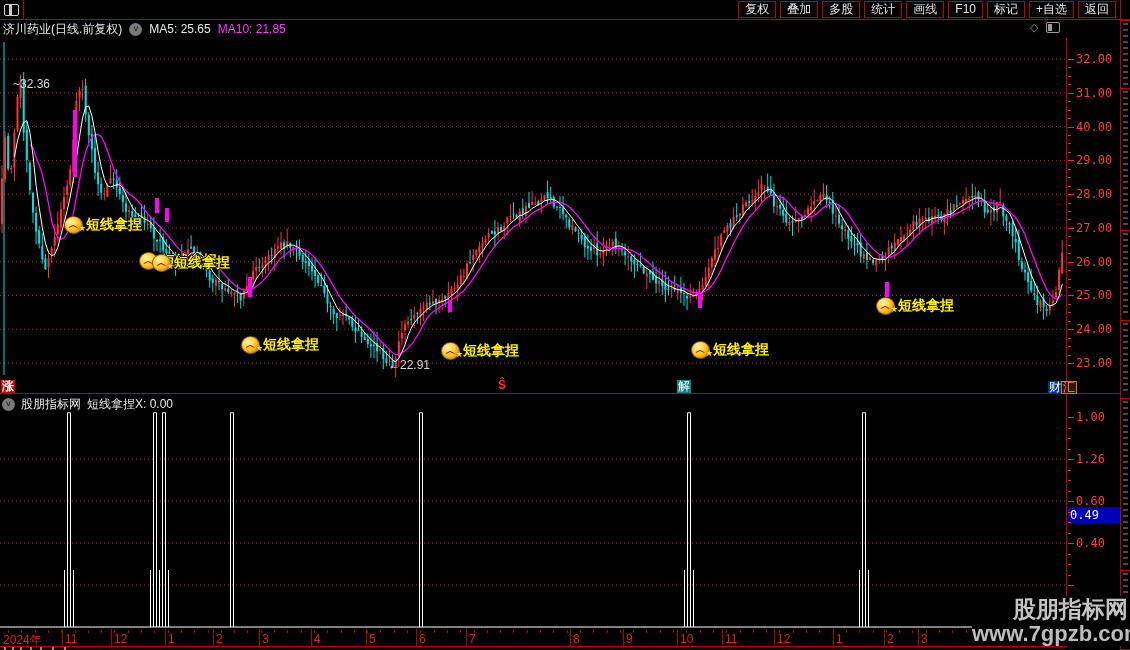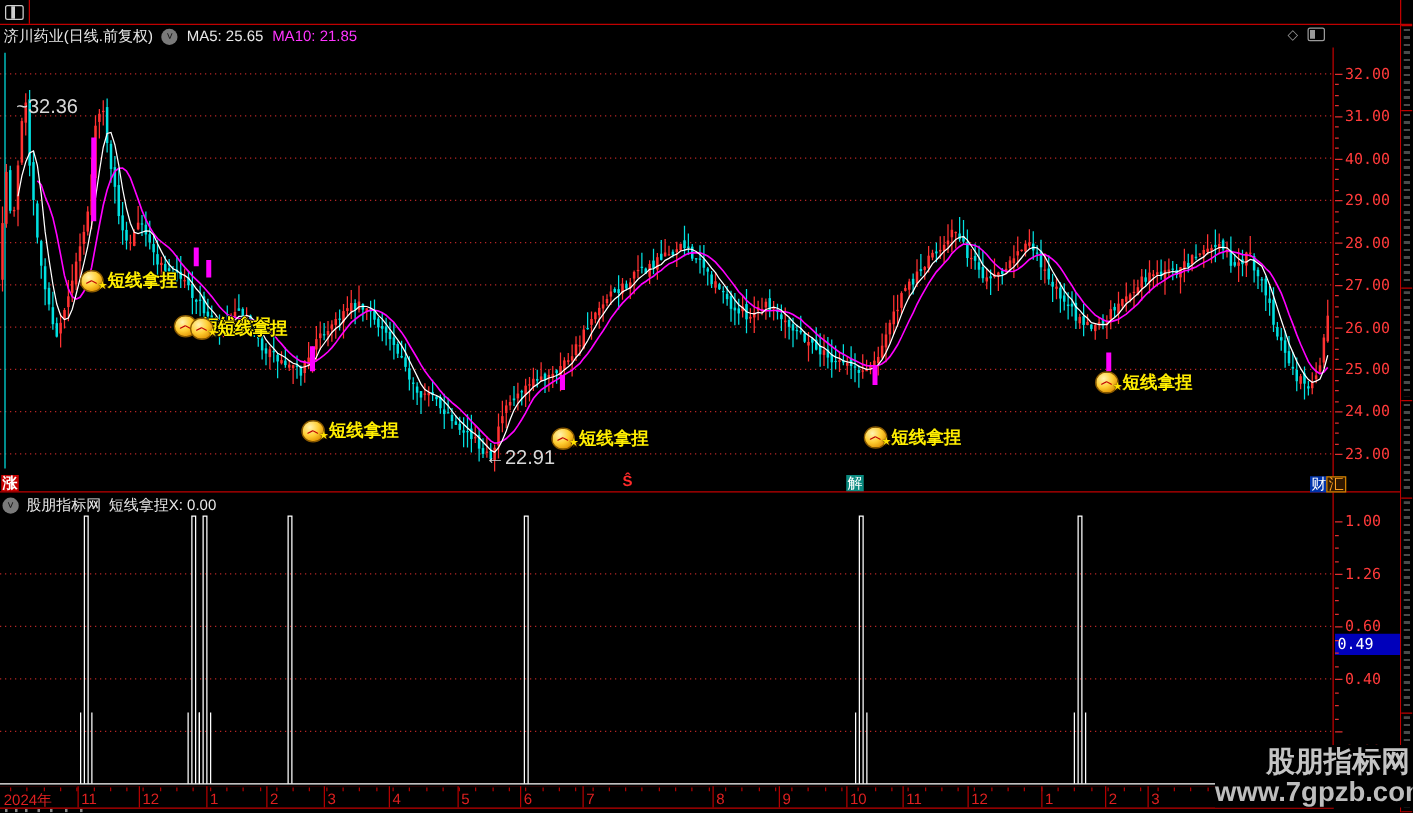--- a/index.html
+++ b/index.html
@@ -49,21 +49,21 @@
   .tl-sep{position:absolute;top:0;width:1px;height:17px;background:#b00000;}
   .tl-tick{position:absolute;top:1px;width:1px;height:3px;background:#b00000;}
   #bottom-strip{position:absolute;left:0;top:647px;width:1130px;height:3px;background:#000;overflow:hidden;}
   .stub{position:absolute;top:0;height:3px;background:#8a8a8a;width:2px;}
   
   #right-strip{position:absolute;left:1121px;top:20px;width:9px;height:630px;background:#000;z-index:8;}
   .strip-seg{position:absolute;left:2px;width:5px;
      background:repeating-linear-gradient(180deg,#4a4a4a 0 2px,#000 2px 6px);}
   .strip-div{position:absolute;left:0;width:9px;height:1px;background:#c00000;}
   
-  .anno{position:absolute;color:#d8d8d8;font-size:16px;z-index:3;white-space:nowrap;}
+  .anno{position:absolute;color:#d8d8d8;font-size:12px;z-index:3;white-space:nowrap;}
   .marker{position:absolute;display:flex;align-items:center;z-index:4;pointer-events:none;white-space:nowrap;}
   .coin{width:17px;height:16px;border-radius:50%;flex:none;position:relative;
         background:radial-gradient(circle at 35% 30%,#fff3b0,#ffce33 45%,#e09000 80%,#b06a00);
         border:1px solid #8a5a00;color:#c00000;font-size:10px;font-weight:bold;text-align:center;line-height:15px;}
   .coin .star{position:absolute;right:-4px;bottom:-3px;color:#ffe000;font-size:9px;
         text-shadow:0 0 1px #000,1px 1px 0 #402000;}
   .mlabel{color:#ffee00;font-size:14px;font-weight:bold;margin-left:3px;
         text-shadow:1px 0 0 #000,-1px 0 0 #000,0 1px 0 #000,0 -1px 0 #000;}
   
   .badge{position:absolute;font-size:12px;line-height:13px;z-index:4;}
@@ -78,20 +78,31 @@
   #wm1{color:#c4c4c4;font-size:23px;line-height:26px;}
   #wm2{color:#bdbdbd;font-size:22px;line-height:24px;}
   svg{position:absolute;left:0;top:0;display:block;}
 </style>
 </head>
 <body>
 
 <div id="menubar">
   <div class="win-icon"></div>
   <div class="menu-div"></div>
+  <div id="menu-right">
+      <span class="tool">复权</span>
+      <span class="tool">叠加</span>
+      <span class="tool">多股</span>
+      <span class="tool">统计</span>
+      <span class="tool">画线</span>
+      <span class="tool">F10</span>
+      <span class="tool">标记</span>
+      <span class="tool">+自选</span>
+      <span class="tool">返回</span>
+    </div>
 </div>
 
 <div id="titlebar">
   <span>济川药业(日线.前复权)</span>
   <span class="circ">˅</span>
   <span id="ma5-val">MA5: 25.65</span>
   <span id="ma10-val">MA10: 21.85</span>
   <span id="tr-icons">
     <span>◇</span>
     <span class="mini-win"></span>

